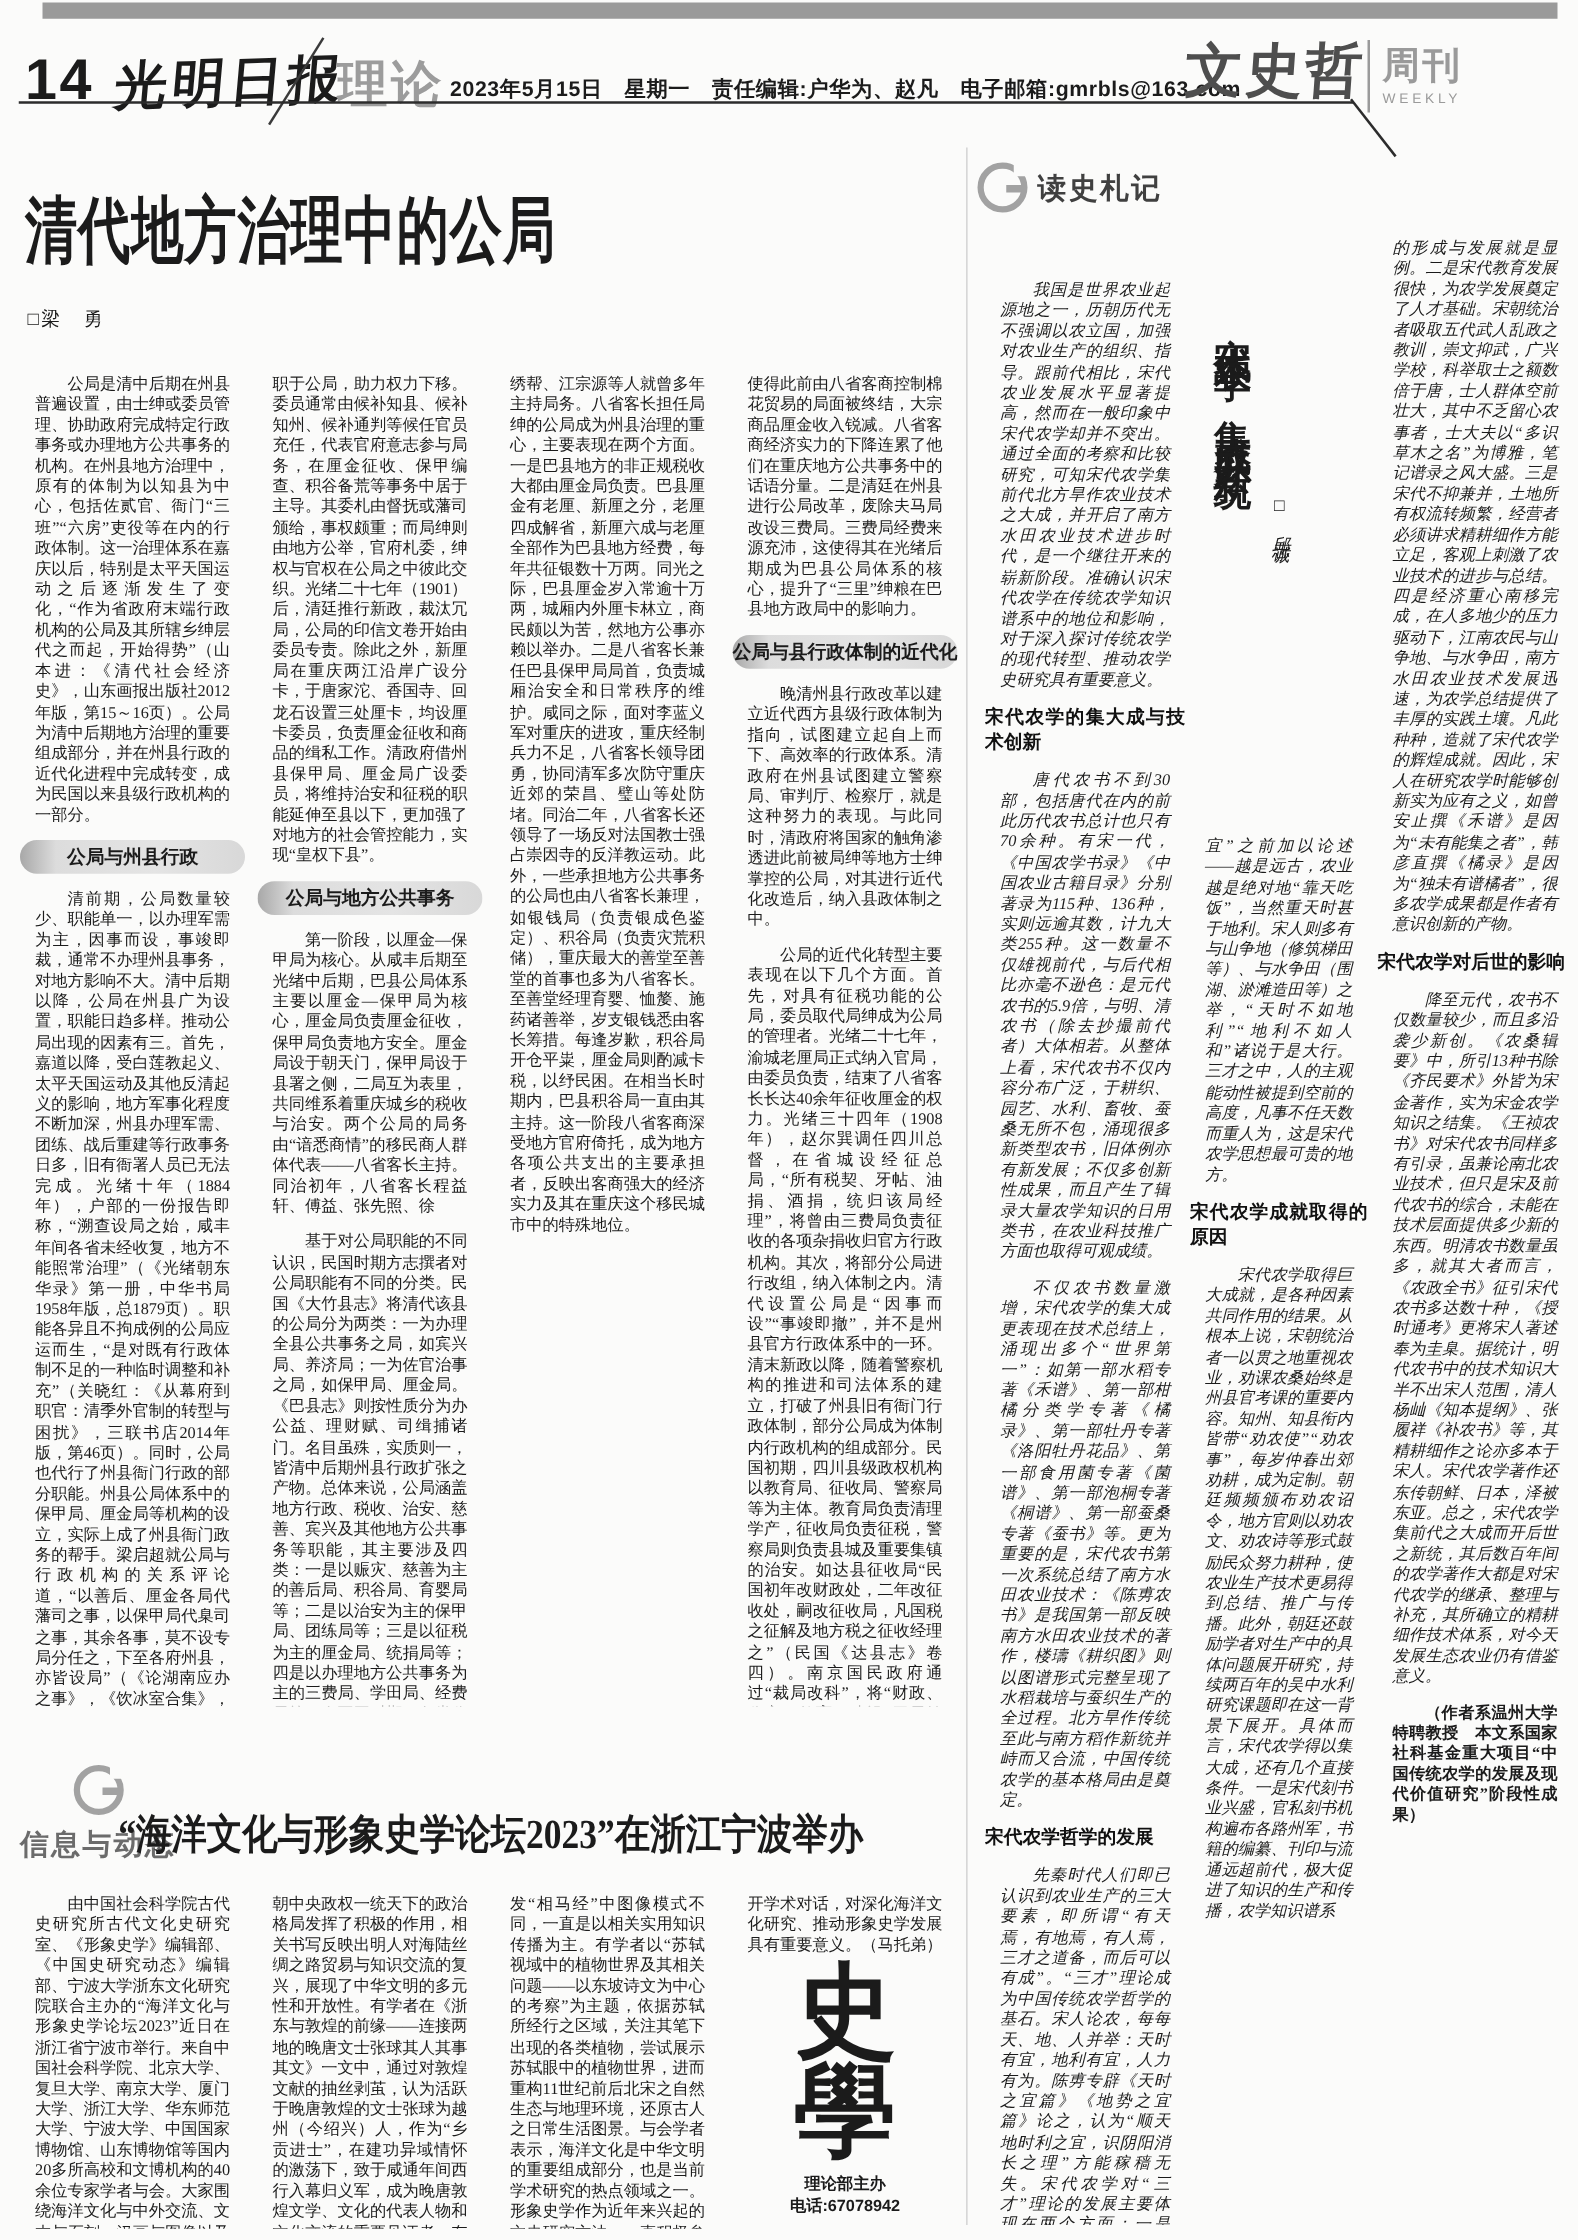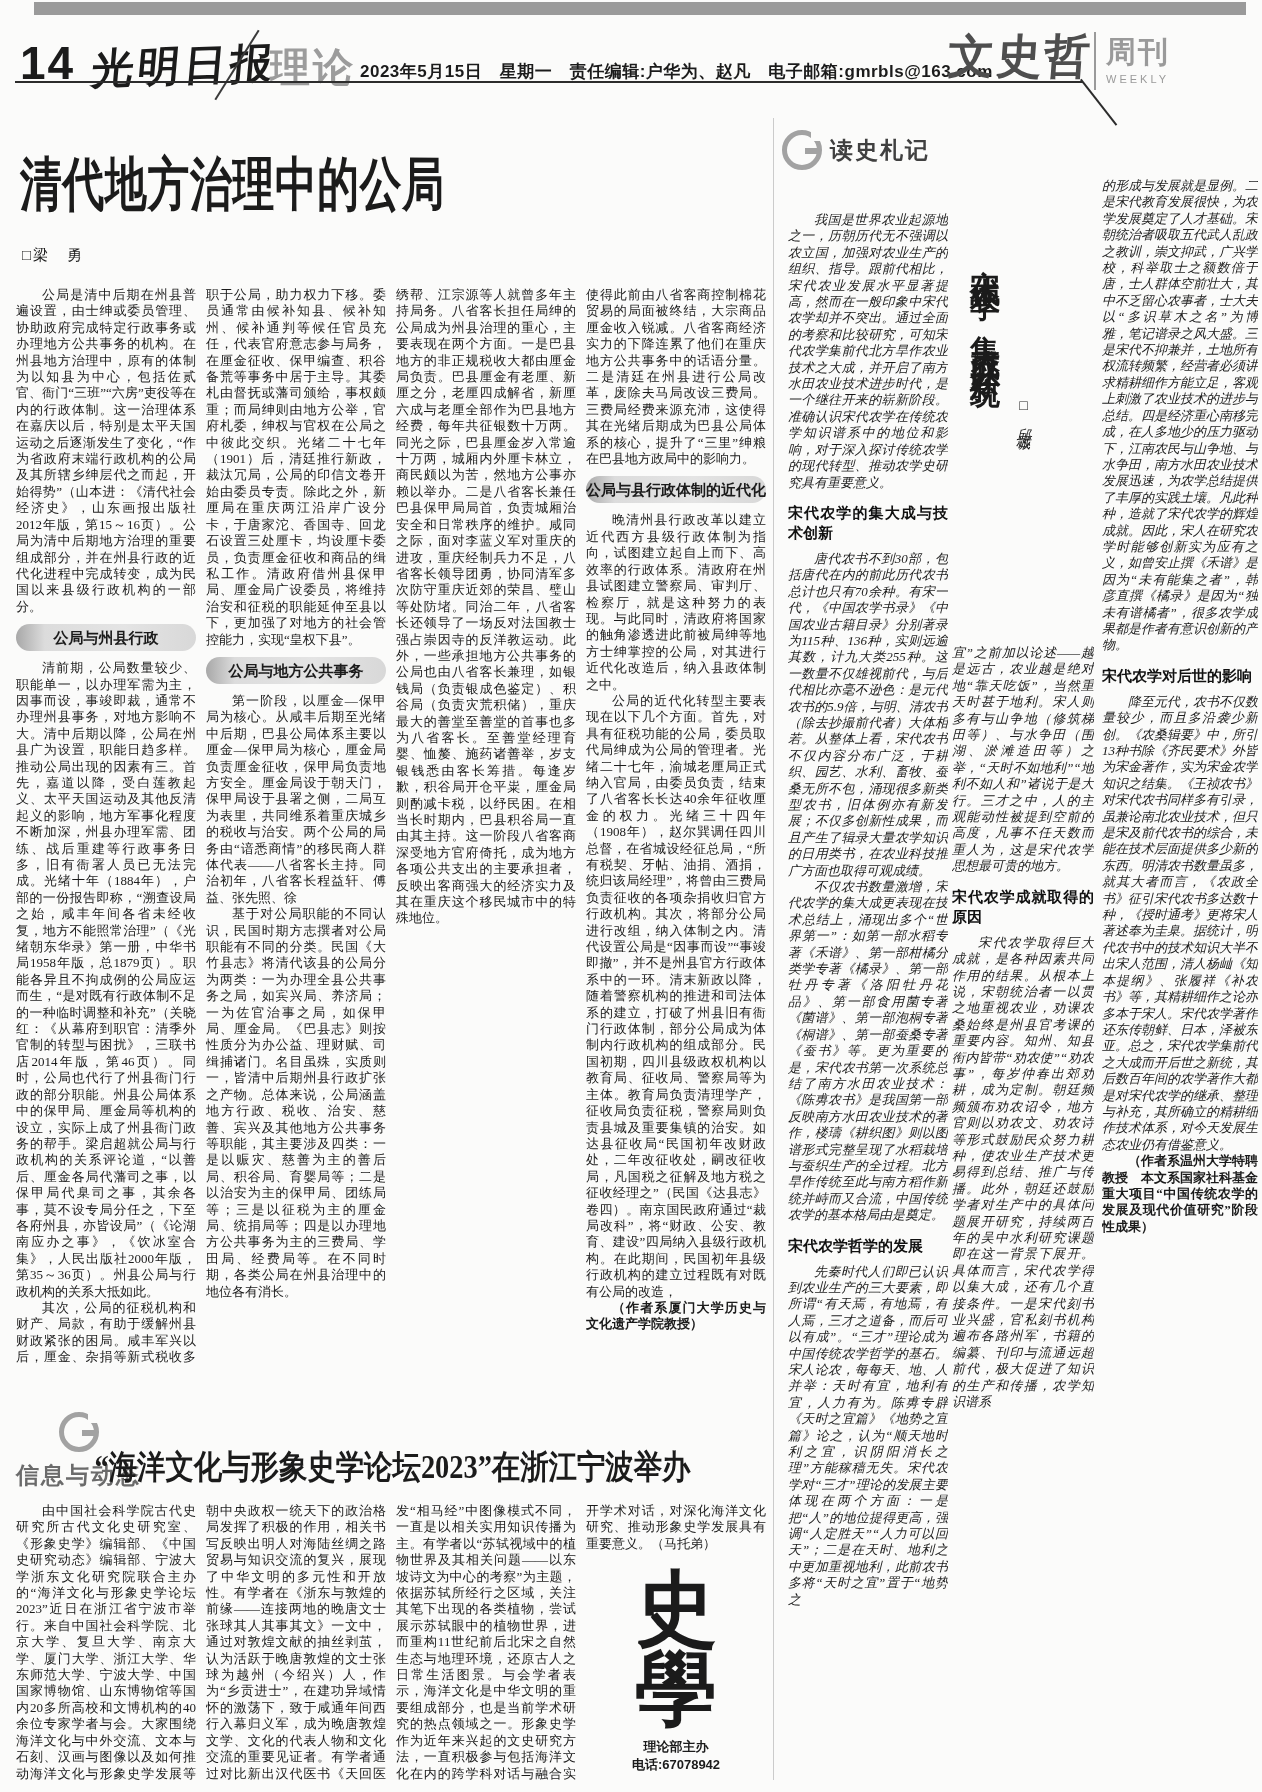--- a/index.html
+++ b/index.html
@@ -16,21 +16,21 @@
   .dateline{left:360px;top:60px;font-size:17px;font-weight:bold;letter-spacing:.5px;}
   .hrule{left:15px;top:81px;width:1068px;height:2px;background:#2c2c2c;}
   .slash2{left:1080px;top:80px;width:2px;height:58px;background:#2c2c2c;transform:rotate(-38deg);transform-origin:top left;}
   .weekly-cn{left:948px;top:26px;font-size:46px;font-weight:bold;color:#4e4e4e;letter-spacing:2px;transform:skewX(-4deg);}
   .weekly-div{left:1094px;top:32px;width:2px;height:58px;background:#9a9a9a;}
   .weekly-wrap{left:1106px;top:32px;width:140px;}
   .weekly-label{font-size:30px;font-weight:bold;color:#9a9a9a;letter-spacing:2px;}
   .weekly-en{font-size:11px;color:#9a9a9a;letter-spacing:3px;font-family:"Liberation Sans",sans-serif;}
   
   .col{position:absolute;text-align:justify;overflow:hidden;font-size:13px;line-height:16.4px;}
-  .blk{margin:0;}
+  .blk{margin:12px;}
   .blk-p{text-indent:2em;}
   .blk-pc{text-indent:0;}
   .blk-pill{text-indent:0;margin:9px 0;height:27px;line-height:27px;text-align:center;font-weight:bold;
             font-size:15px;font-family:"Liberation Sans",sans-serif;font-style:normal;border-radius:14px;
             background:linear-gradient(90deg,#a8a8a8 0%,#dcdcdc 16%,#e4e4e4 60%,#d8d8d8 100%);}
   .blk-sub{text-indent:0;margin:12px 0 8px;font-weight:bold;font-size:15px;line-height:20px;
            font-family:"Liberation Sans",sans-serif;font-style:normal;color:#111;}
   .blk-credit{font-weight:bold;text-indent:2em;font-style:normal;}
   .blk-sp{height:433px;}
   

